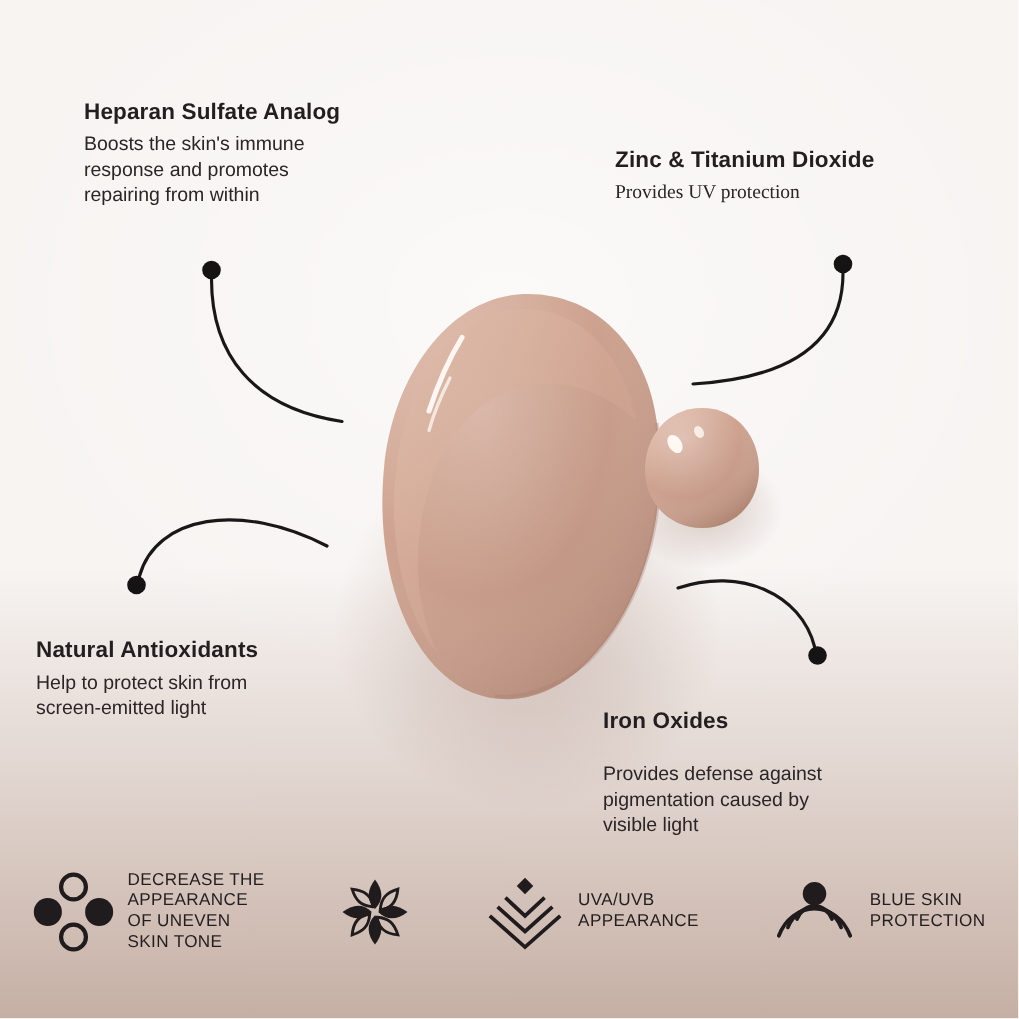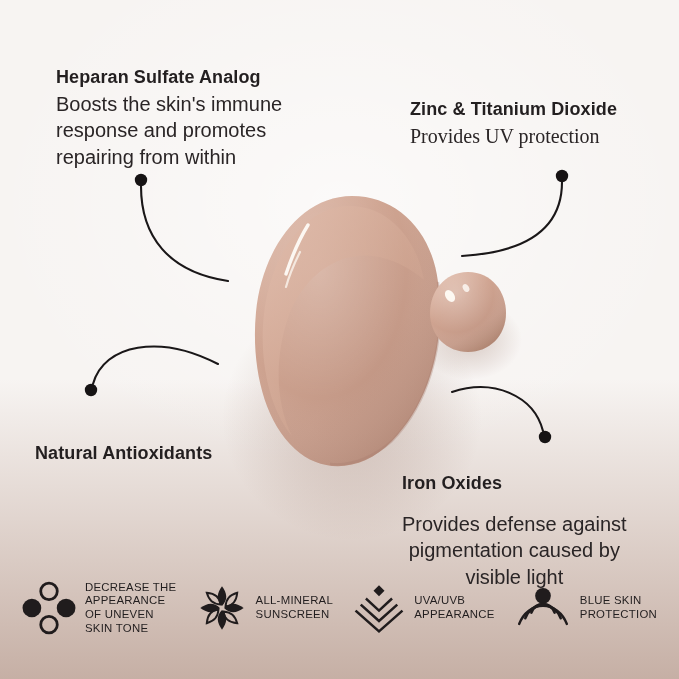--- a/index.html
+++ b/index.html
@@ -47,38 +47,38 @@
     pointer-events: none;
   }
 
   
   .callout {
     position: absolute;
     color: #231f20;
   }
   .callout .title {
     font-weight: bold;
-    font-size: 18px;
+    font-size: 15px;
     letter-spacing: 0.1px;
     line-height: 1.25;
     margin: 0 0 2px 0;
     white-space: nowrap;
   }
   .callout .body {
-    font-size: 20px;
+    font-size: 13px;
     font-weight: 400;
     line-height: 1.33;
     margin: 0;
     color: #2a2526;
   }
   #callout-heparan { left: 56px; top: 66px; }
   #callout-zinc    { left: 410px; top: 98px; }
-  #callout-antiox  { left: 35px; top: 425px; margin-top: 17px; }
+  #callout-antiox  { left: 24px; top: 425px; }
   #callout-iron    { left: 402px; top: 472px; }
-  #callout-iron .body { margin-top: 16px; text-align: center; }
+  #callout-iron .body { margin-top: 16px; }
 
   
   #art {
     position: absolute;
     left: 0; top: 0;
     width: 679px;
     height: 679px;
     pointer-events: none;
   }
 
@@ -243,20 +243,22 @@
 repairing from within</p>
   </div>
 
   <div class="callout" id="callout-zinc">
     <p class="title">Zinc &amp; Titanium Dioxide</p>
     <p class="body" style="white-space: pre-line; font-family: Liberation Serif, serif;">Provides UV protection</p>
   </div>
 
   <div class="callout" id="callout-antiox">
     <p class="title">Natural Antioxidants</p>
+    <p class="body" style="white-space: pre-line;">Help to protect skin from
+screen-emitted light</p>
   </div>
 
   <div class="callout" id="callout-iron">
     <p class="title">Iron Oxides</p>
     <p class="body" style="white-space: pre-line;">Provides defense against
 pigmentation caused by
 visible light</p>
   </div>
 
   <div id="benefit-strip">
@@ -284,22 +286,20 @@
           <path d="M56 30 C48 36 40 37.5 32.5 30 C40 22.5 48 24 56 30 Z"></path>
         </g>
         <g fill="none" stroke="#201c1d" stroke-width="2.3">
 
           <path d="M11.7 11.7 C21.2 12.6 27.4 16.3 28.2 25.8 C18.7 25 14.6 20.9 11.7 11.7 Z"></path>
           <path d="M48.3 11.7 C47.4 21.2 43.7 27.4 34.2 28.2 C35 18.7 39.1 14.6 48.3 11.7 Z"></path>
           <path d="M11.7 48.3 C12.6 38.8 16.3 32.6 25.8 31.8 C25 41.3 20.9 45.4 11.7 48.3 Z"></path>
           <path d="M48.3 48.3 C38.8 47.4 32.6 43.7 31.8 34.2 C41.3 35 45.4 39.1 48.3 48.3 Z"></path>
         </g>
       </svg>
-      <div class="benefit-label">ALL-MINERAL
-SUNSCREEN</div>
     </div>
 
     <div class="benefit" id="benefit-2">
       <svg class="benefit-icon" viewBox="0 0 60 60">
         <rect x="25.5" y="5.5" width="9" height="9" transform="rotate(45 30 10)" fill="#201c1d"></rect>
         <g fill="none" stroke="#201c1d" stroke-width="2.9" stroke-linecap="square">
           <polyline points="16,20 30,33 44,20"></polyline>
           <polyline points="10,27 30,45 50,27"></polyline>
           <polyline points="4,34 30,57 56,34"></polyline>
         </g>

